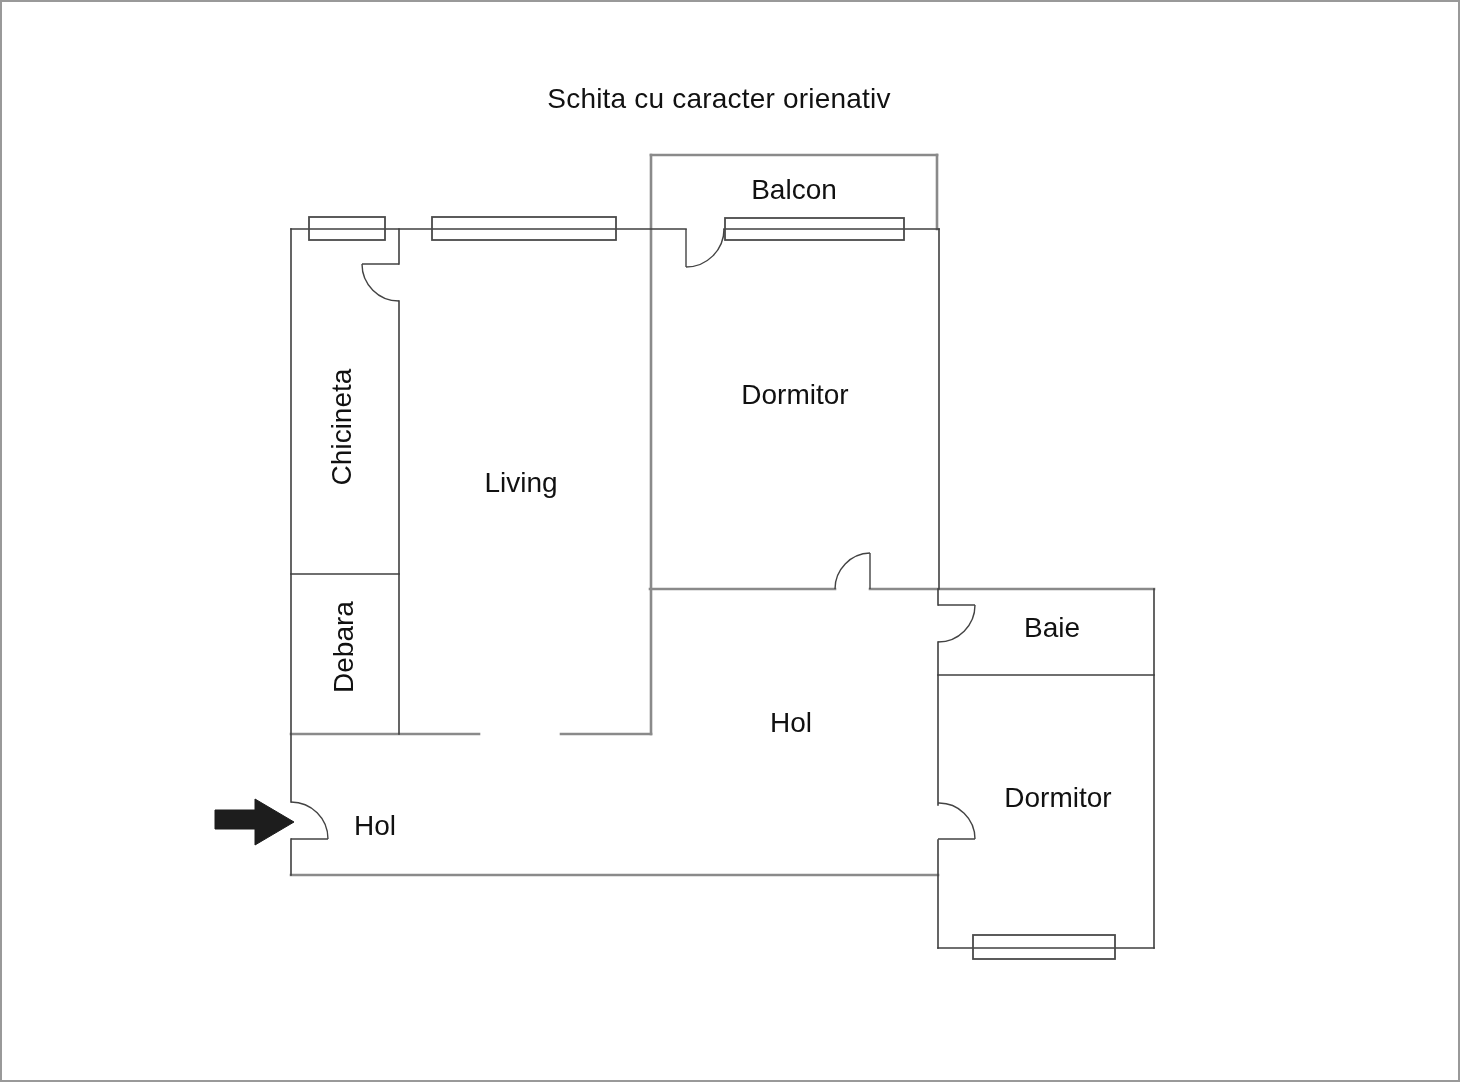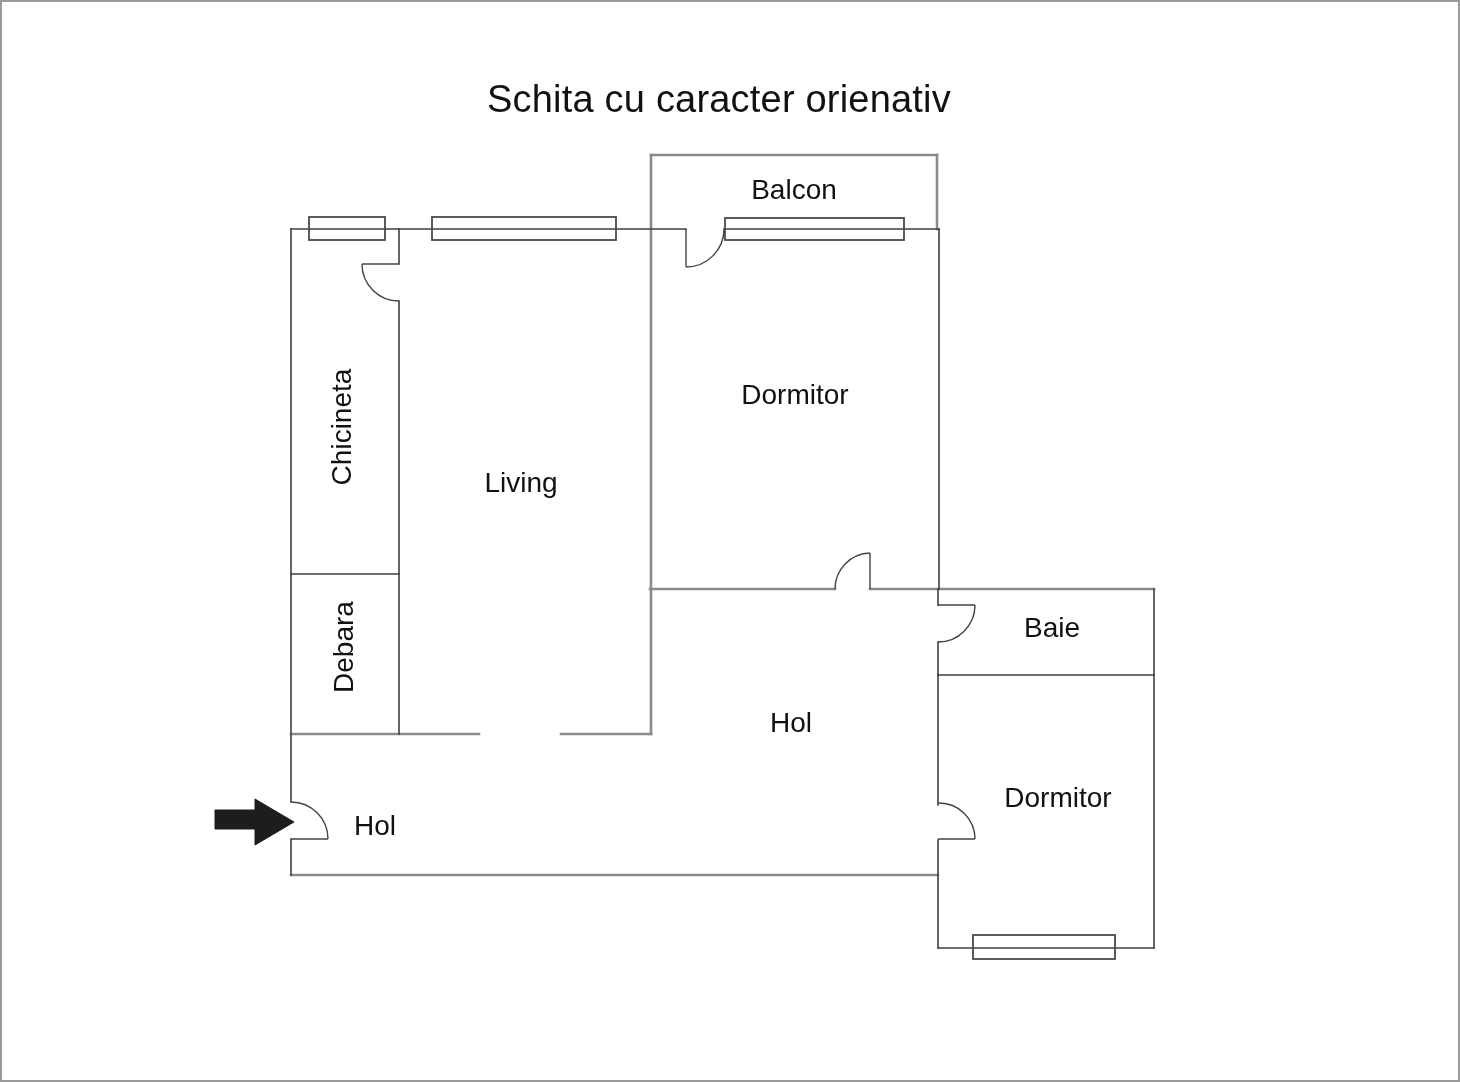--- a/index.html
+++ b/index.html
@@ -17,21 +17,21 @@
     background: #ffffff;
     overflow: hidden;
   }
   .plan-title {
     position: absolute;
     left: 717px;
     top: 97px;
     transform: translate(-50%, -50%);
     white-space: nowrap;
     color: #111111;
-    font-size: 38px;
+    font-size: 28px;
     letter-spacing: 0.2px;
   }
   svg.floorplan {
     position: absolute;
     left: 0;
     top: 0;
   }
   svg text {
     font-family: "Liberation Sans", sans-serif;
     fill: #111111;

